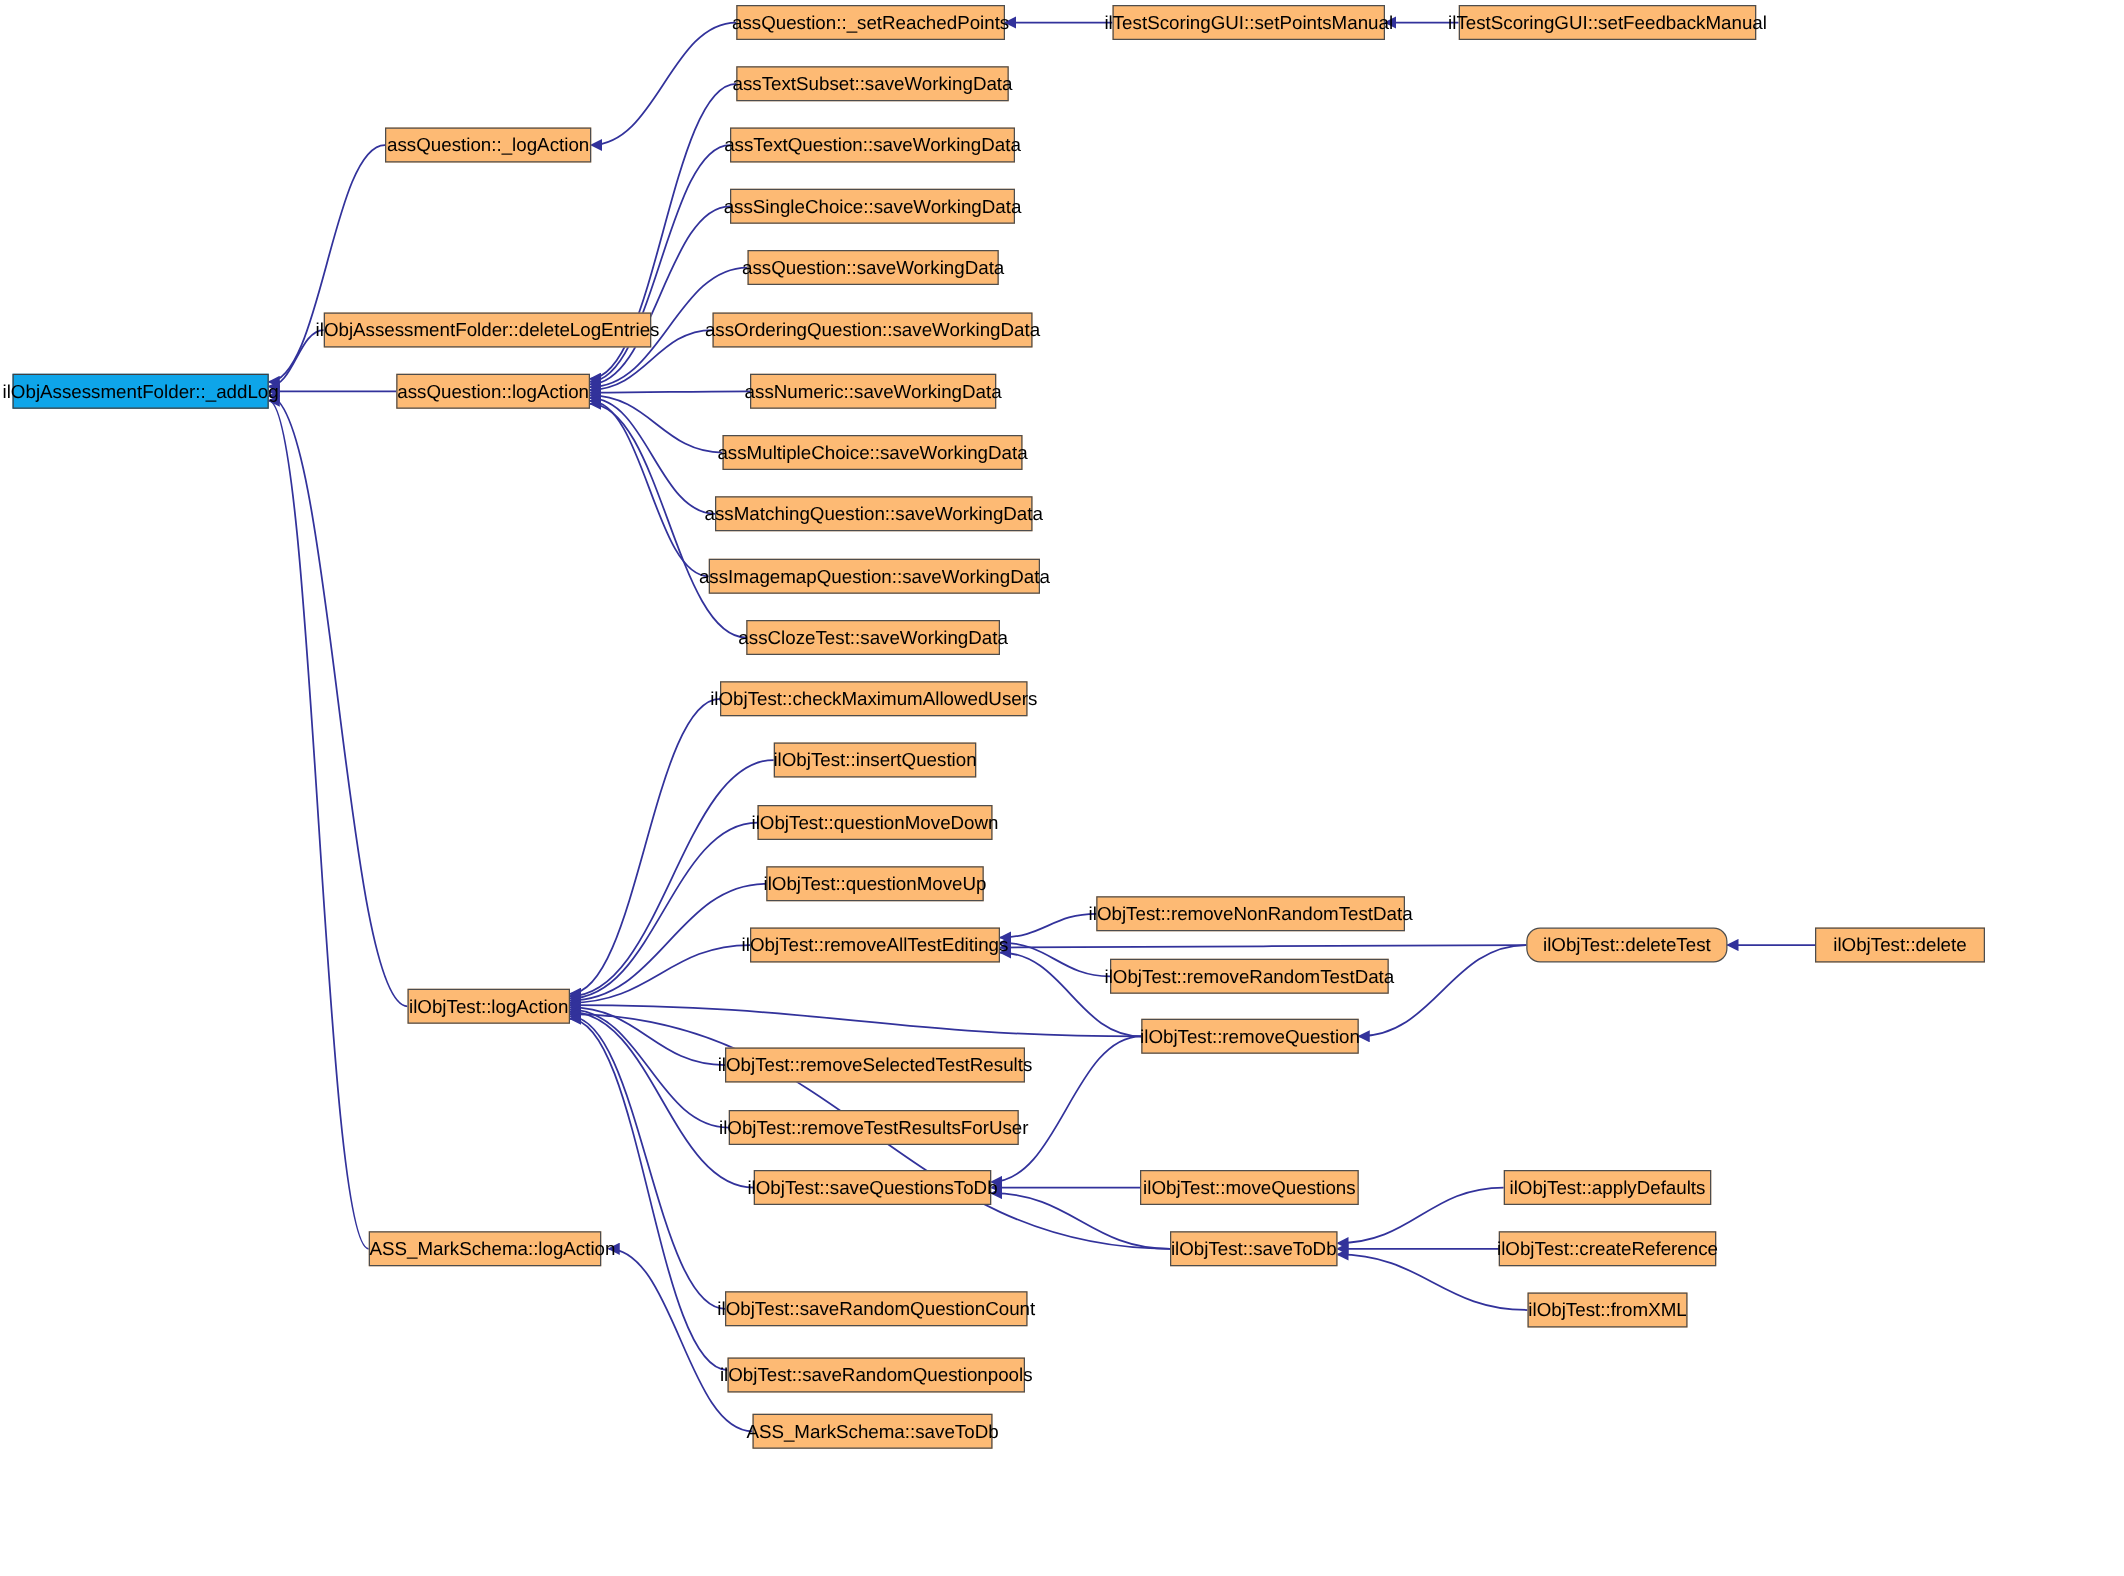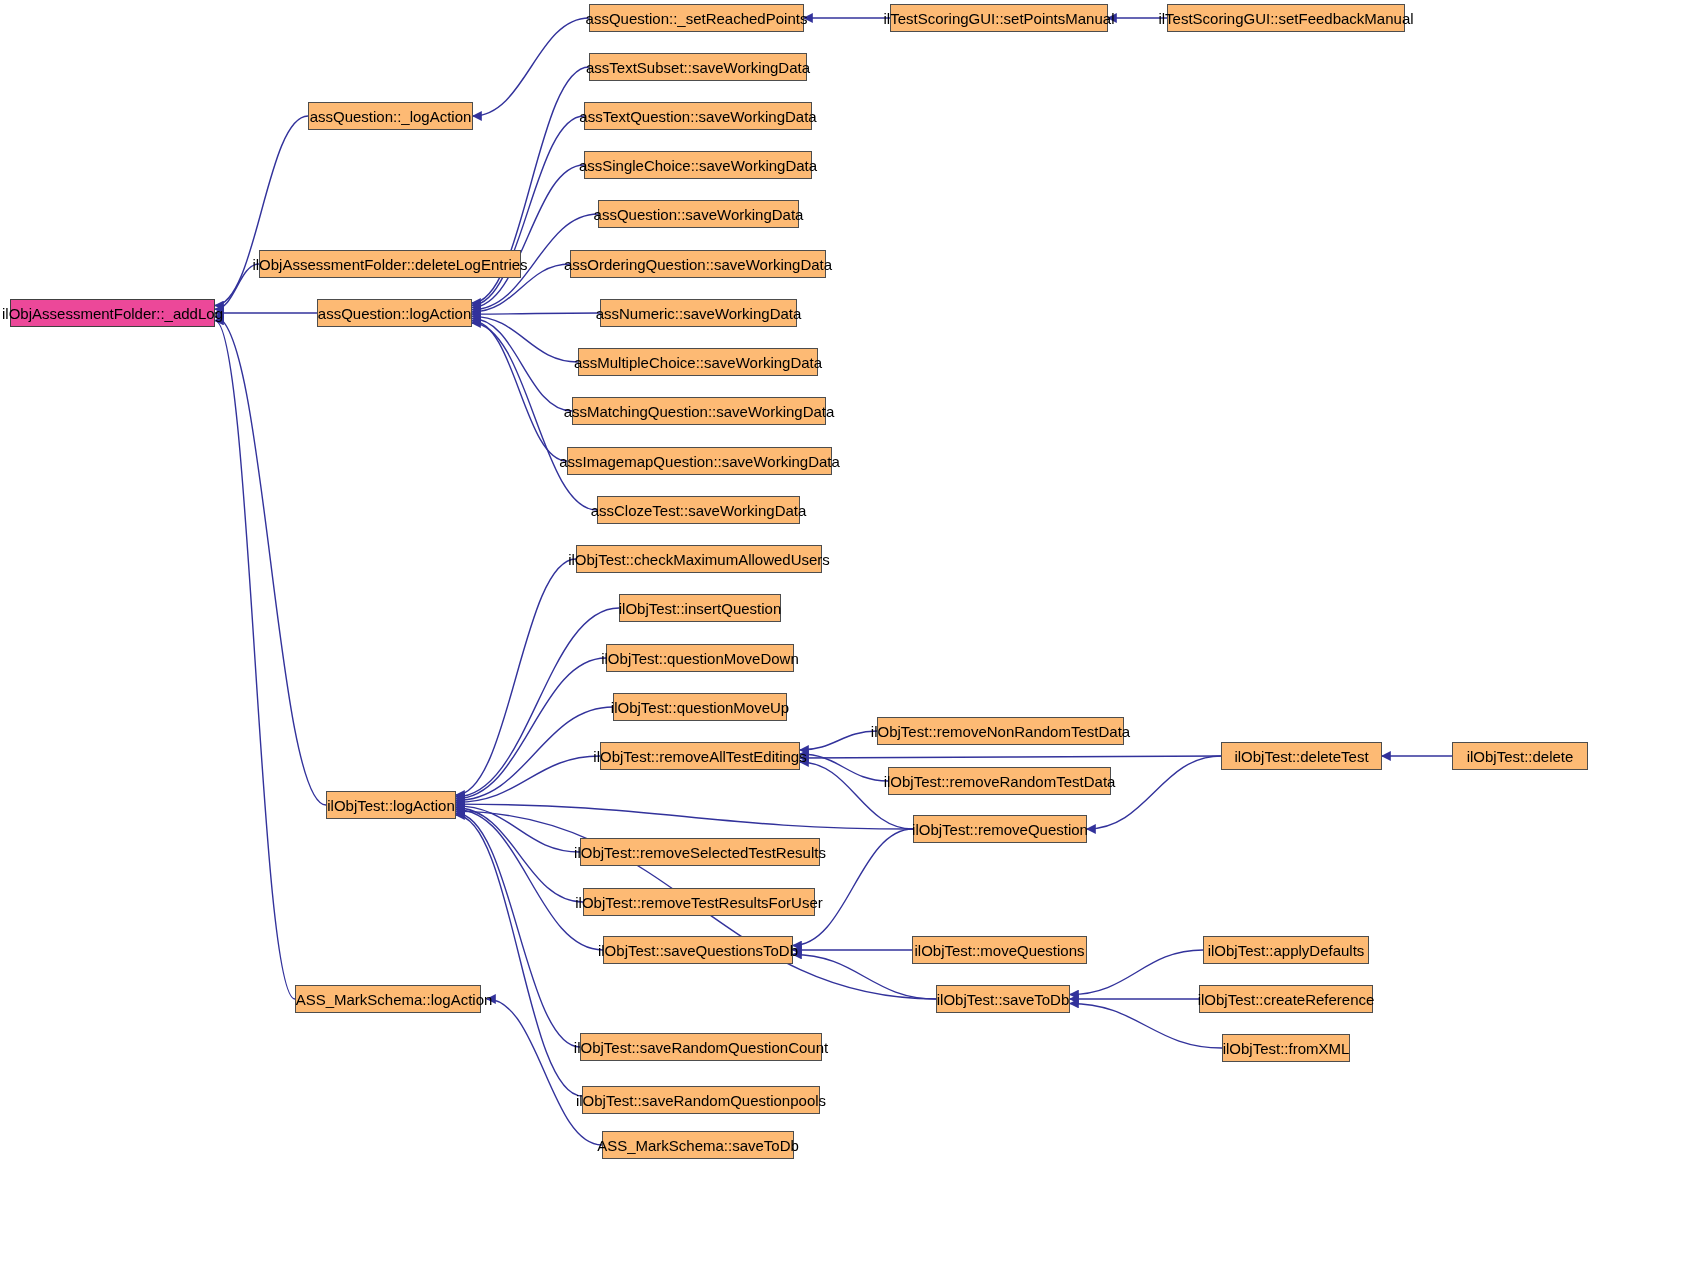--- a/index.html
+++ b/index.html
@@ -32,21 +32,21 @@
     font-size: 15px;
     line-height: 1;
     display: flex;
     align-items: center;
     justify-content: center;
     white-space: nowrap;
     padding: 0 8px;
     height: 28px;
   }
   .node.highlight {
-    background: #ec4899;
+    background: #0ea5e9;
     border-color: #404040;
   }
 </style>
 </head>
 <body>
 
 <div id="canvas">
   <svg id="edges" viewBox="0 0 1699 1261" xmlns="http://www.w3.org/2000/svg">
     <defs>
       <marker id="arrow" viewBox="0 0 10 10" refX="9" refY="5" markerWidth="7" markerHeight="7" orient="auto-start-reverse">
@@ -118,21 +118,21 @@
       <div class="node" style="left: 567px; top: 447px; width: 265px;">assImagemapQuestion::saveWorkingData</div>
       <div class="node" style="left: 597px; top: 496px; width: 203px;">assClozeTest::saveWorkingData</div>
       <div class="node" style="left: 576px; top: 545px; width: 246px;">ilObjTest::checkMaximumAllowedUsers</div>
       <div class="node" style="left: 619px; top: 594px; width: 162px;">ilObjTest::insertQuestion</div>
       <div class="node" style="left: 606px; top: 644px; width: 188px;">ilObjTest::questionMoveDown</div>
       <div class="node" style="left: 613px; top: 693px; width: 174px;">ilObjTest::questionMoveUp</div>
       <div class="node" style="left: 600px; top: 742px; width: 200px;">ilObjTest::removeAllTestEditings</div>
       <div class="node" style="left: 326px; top: 791px; width: 130px;">ilObjTest::logAction</div>
       <div class="node" style="left: 877px; top: 717px; width: 247px;">ilObjTest::removeNonRandomTestData</div>
       <div class="node" style="left: 888px; top: 767px; width: 223px;">ilObjTest::removeRandomTestData</div>
-      <div class="node" style="left: 1221px; top: 742px; width: 161px;">ilObjTest::deleteTest</div>
+      <div class="node" style="left: 1221px; top: 742px; width: 161px; border-radius: 11px;">ilObjTest::deleteTest</div>
       <div class="node" style="left: 1452px; top: 742px; width: 136px;">ilObjTest::delete</div>
       <div class="node" style="left: 913px; top: 815px; width: 174px;">ilObjTest::removeQuestion</div>
       <div class="node" style="left: 580px; top: 838px; width: 240px;">ilObjTest::removeSelectedTestResults</div>
       <div class="node" style="left: 583px; top: 888px; width: 232px;">ilObjTest::removeTestResultsForUser</div>
       <div class="node" style="left: 603px; top: 936px; width: 190px;">ilObjTest::saveQuestionsToDb</div>
       <div class="node" style="left: 912px; top: 936px; width: 175px;">ilObjTest::moveQuestions</div>
       <div class="node" style="left: 936px; top: 985px; width: 134px;">ilObjTest::saveToDb</div>
       <div class="node" style="left: 1203px; top: 936px; width: 166px;">ilObjTest::applyDefaults</div>
       <div class="node" style="left: 1199px; top: 985px; width: 174px;">ilObjTest::createReference</div>
       <div class="node" style="left: 1222px; top: 1034px; width: 128px;">ilObjTest::fromXML</div>

